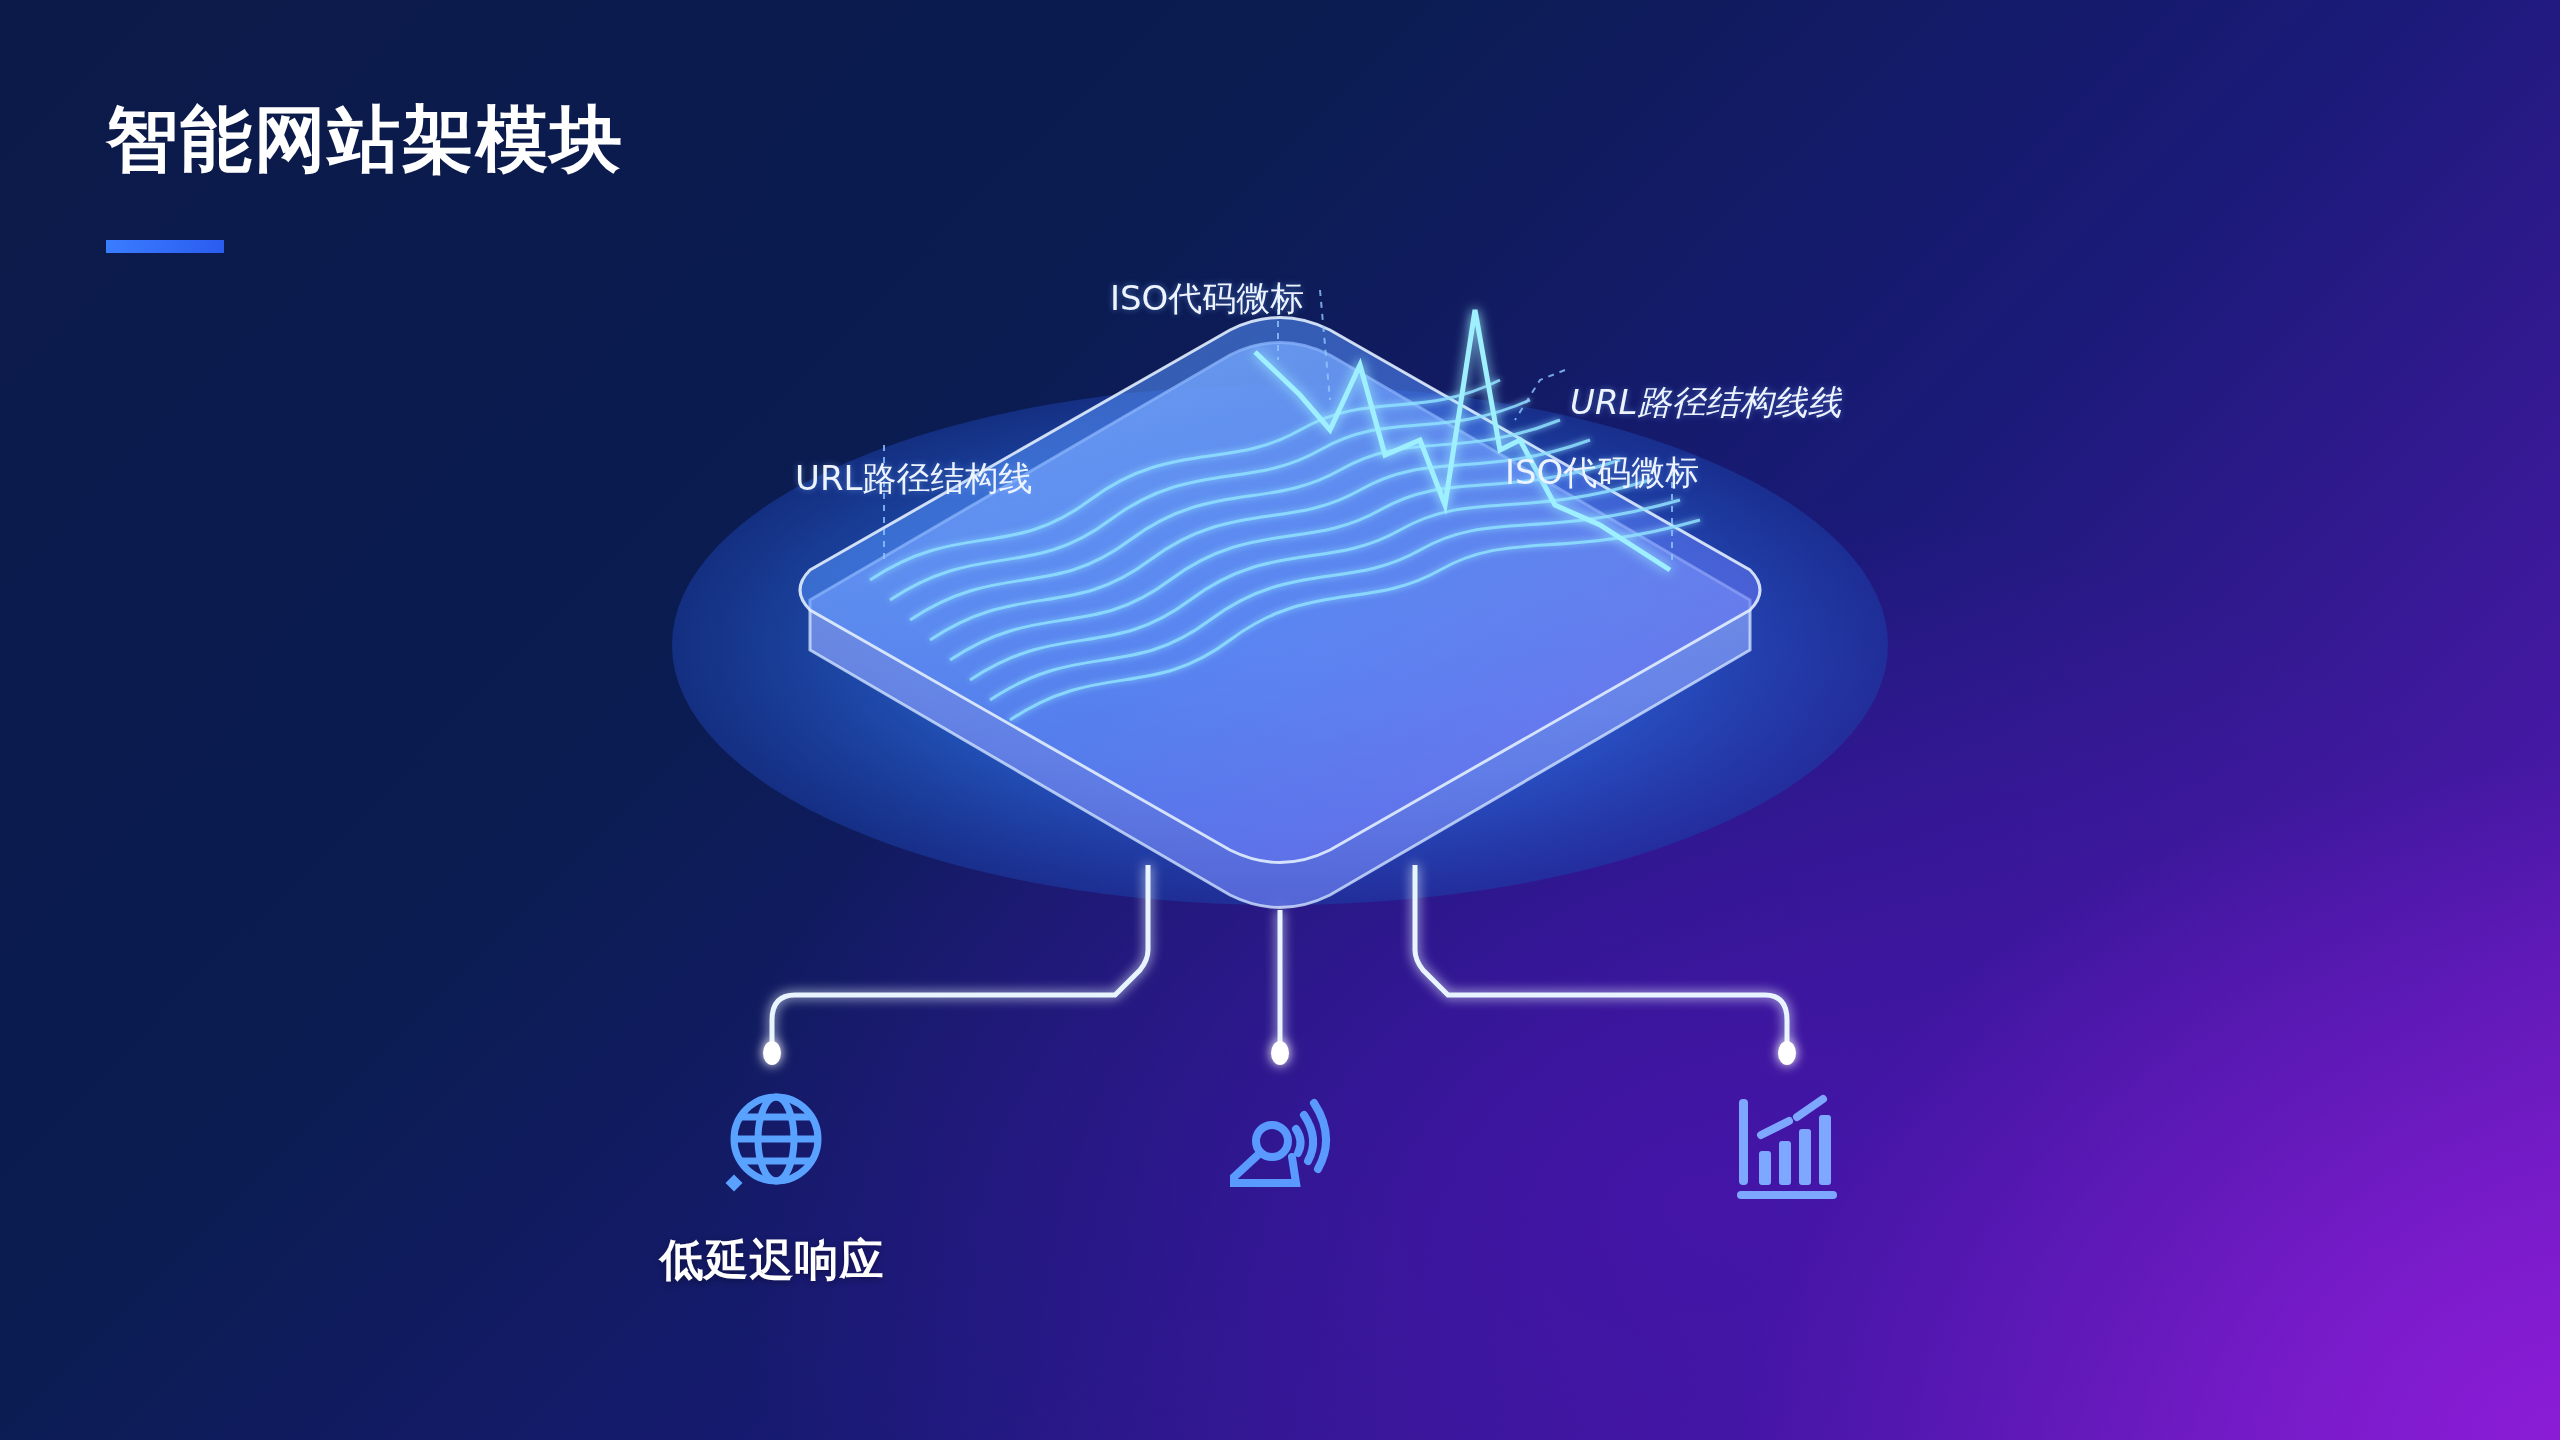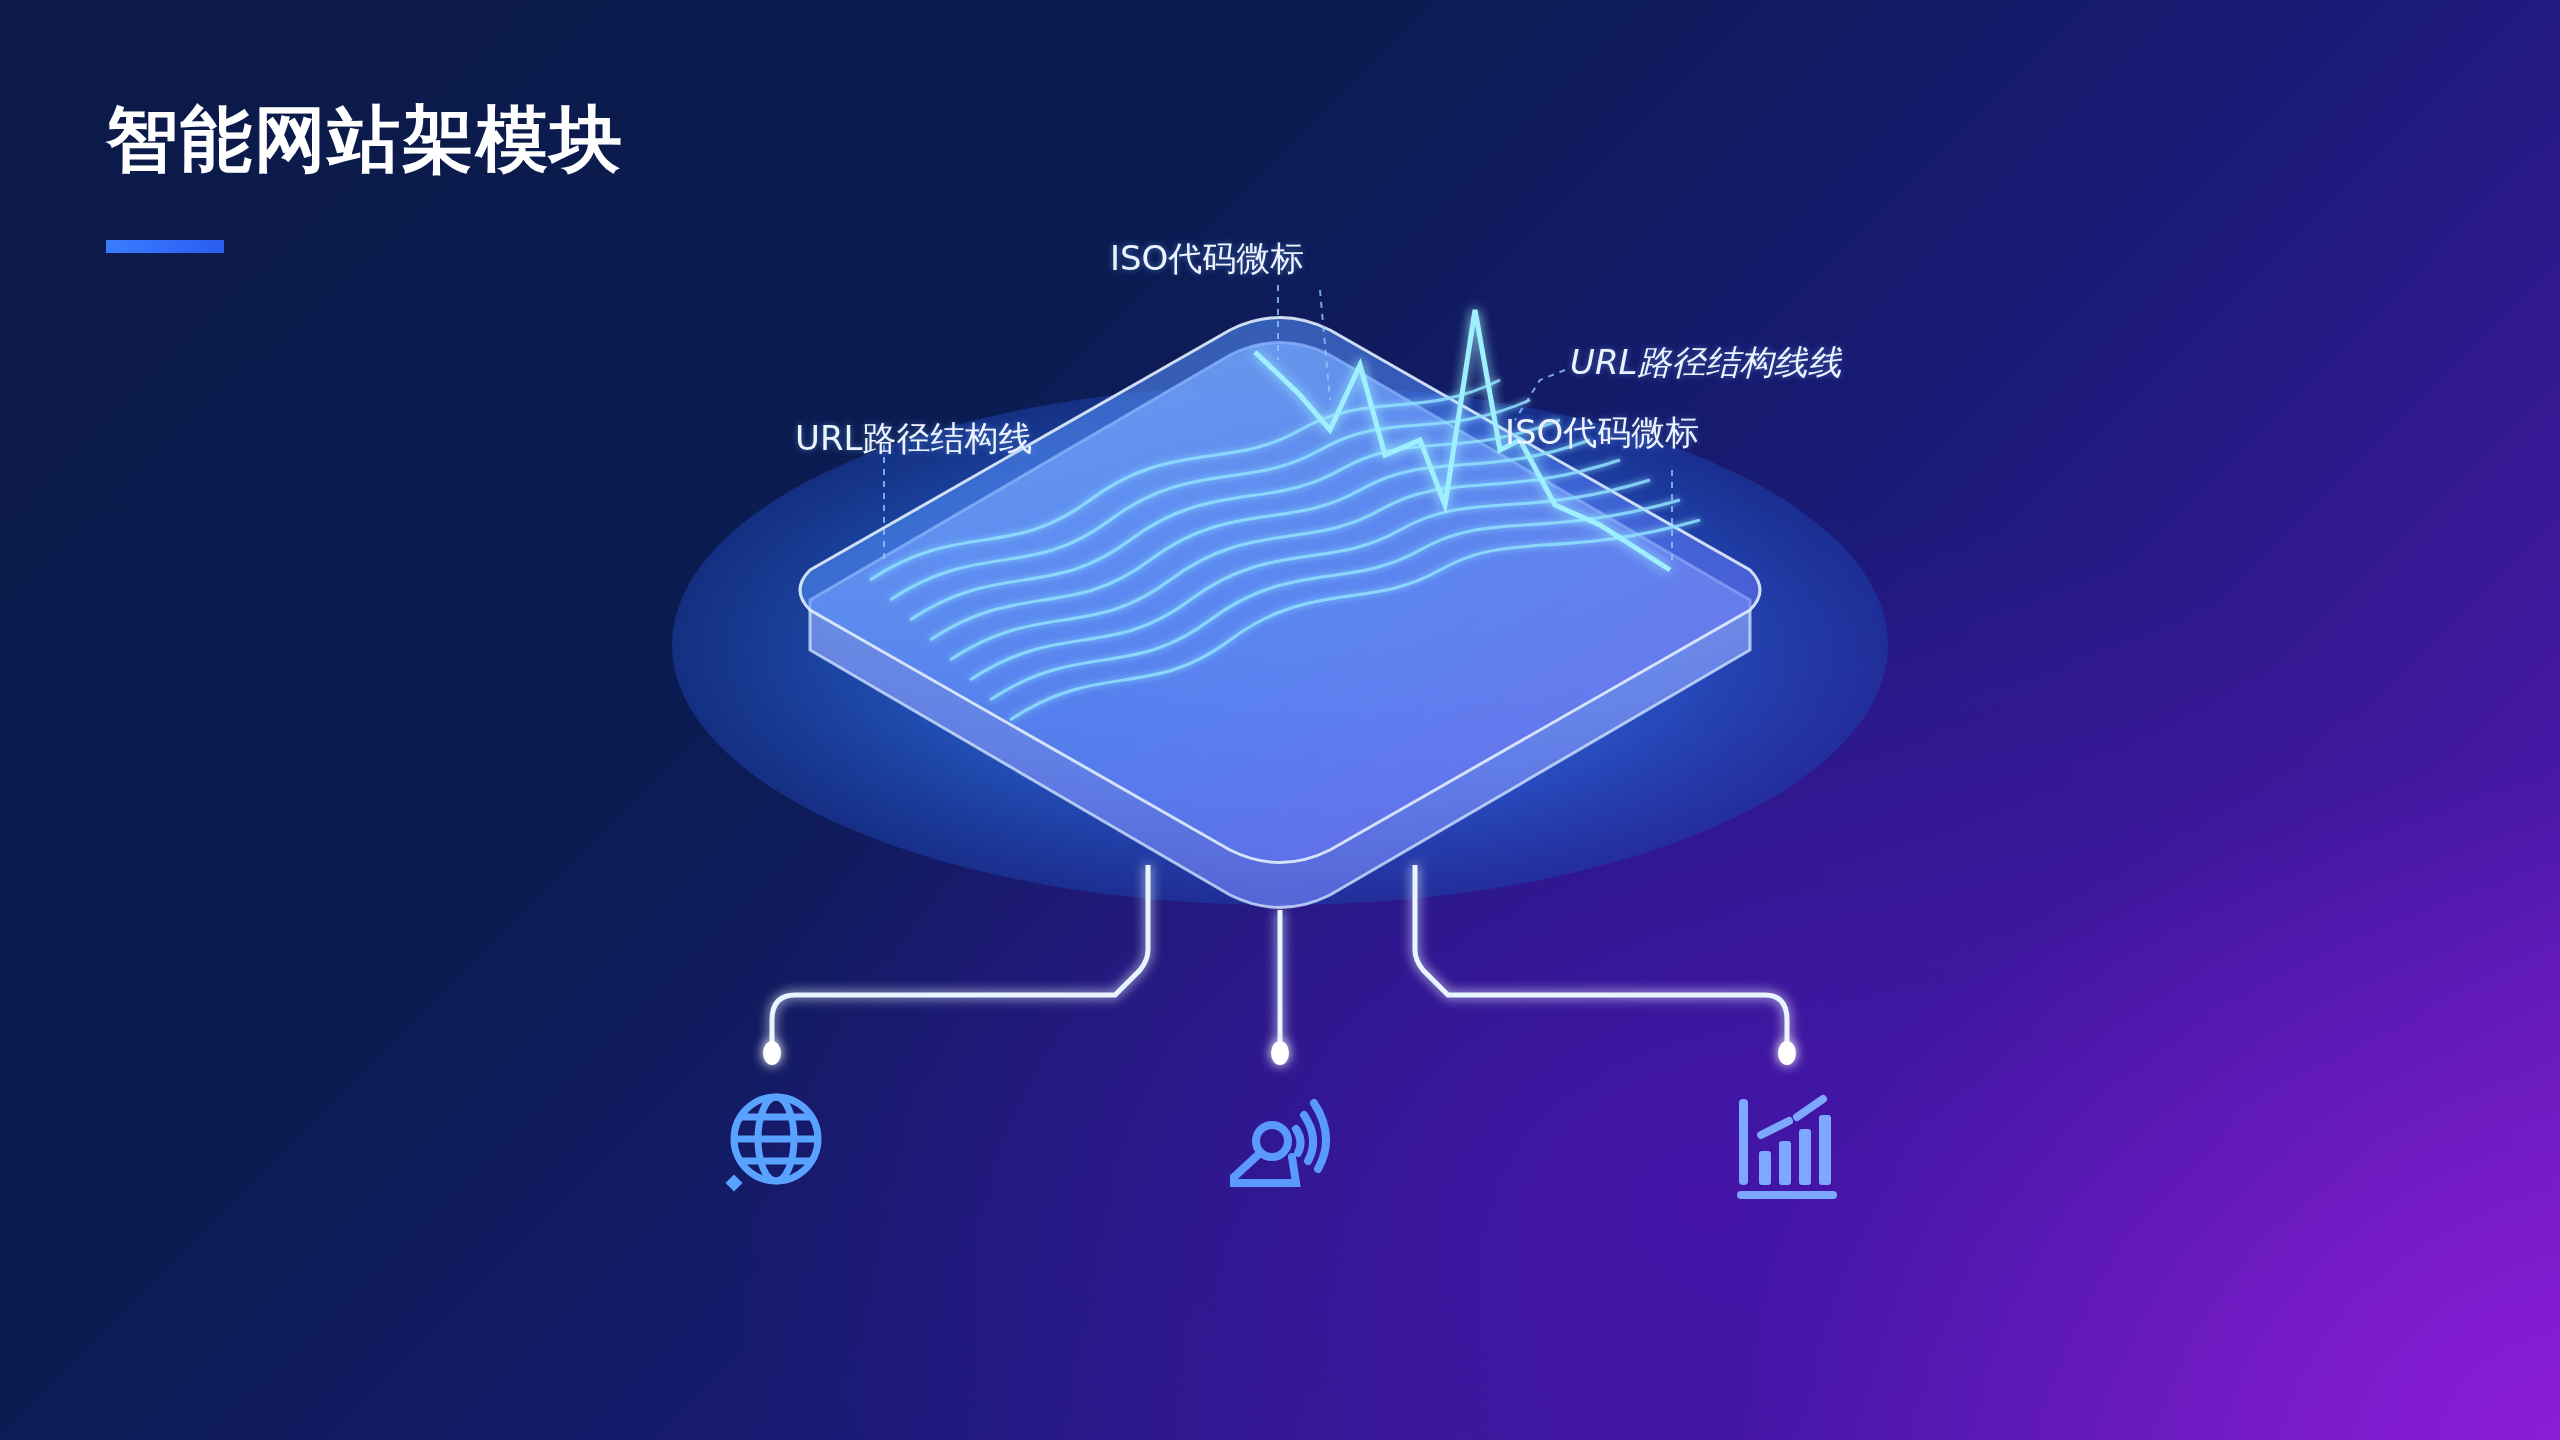--- a/index.html
+++ b/index.html
@@ -16,20 +16,21 @@
     font-size:72px; font-weight:bold; color:#ffffff; letter-spacing:2px;
   }
   .accent-bar {
     position:absolute; left:106px; top:240px; width:118px; height:13px;
     background: linear-gradient(90deg, #3a7dff, #2a5cf0);
   }
   .stage { position:absolute; left:0; top:0; width:2560px; height:1440px; }
   .callout {
     position:absolute; color:#eef4ff; font-size:34px; white-space:nowrap;
     text-shadow: 0 0 6px rgba(120,180,255,0.5);
+    margin-top: 40px;
   }
   .feature {
     position:absolute; width:360px; text-align:center;
   }
   .feature .icon { width:120px; height:120px; margin:0 auto; display:block; }
   .feature .label {
     display:block; margin-top:26px; color:#ffffff; font-size:44px; font-weight:bold;
     letter-spacing:1px; text-shadow: 0 2px 6px rgba(0,0,0,0.35);
   }
 </style>
@@ -118,20 +119,21 @@
 <div class="feature" style="left:592px; top:1085px;">
   <svg class="icon" viewBox="0 0 120 120">
     <g fill="none" stroke="#5aa2ff" stroke-width="7">
       <circle cx="64" cy="54" r="42"></circle>
       <ellipse cx="64" cy="54" rx="18" ry="42"></ellipse>
       <line x1="22" y1="54" x2="106" y2="54"></line>
       <path d="M30 32 H98 M30 76 H98"></path>
     </g>
     <rect x="16" y="92" width="12" height="12" fill="#5aa2ff" transform="rotate(45 22 98)"></rect>
   </svg>
+  <span class="label">低延迟响应</span>
 </div>
 
 <div class="feature" style="left:1100px; top:1085px;">
   <svg class="icon" viewBox="0 0 120 120">
     <g fill="none" stroke="#5a9aff" stroke-width="8" stroke-linecap="round">
       <circle cx="52" cy="56" r="16"></circle>
       <path d="M40 68 L14 92 L14 98 L76 98 L72 72"></path>
       <path d="M76 44 Q84 56 78 68"></path>
       <path d="M84 30 Q100 54 88 76"></path>
       <path d="M94 18 Q116 52 98 84"></path>

